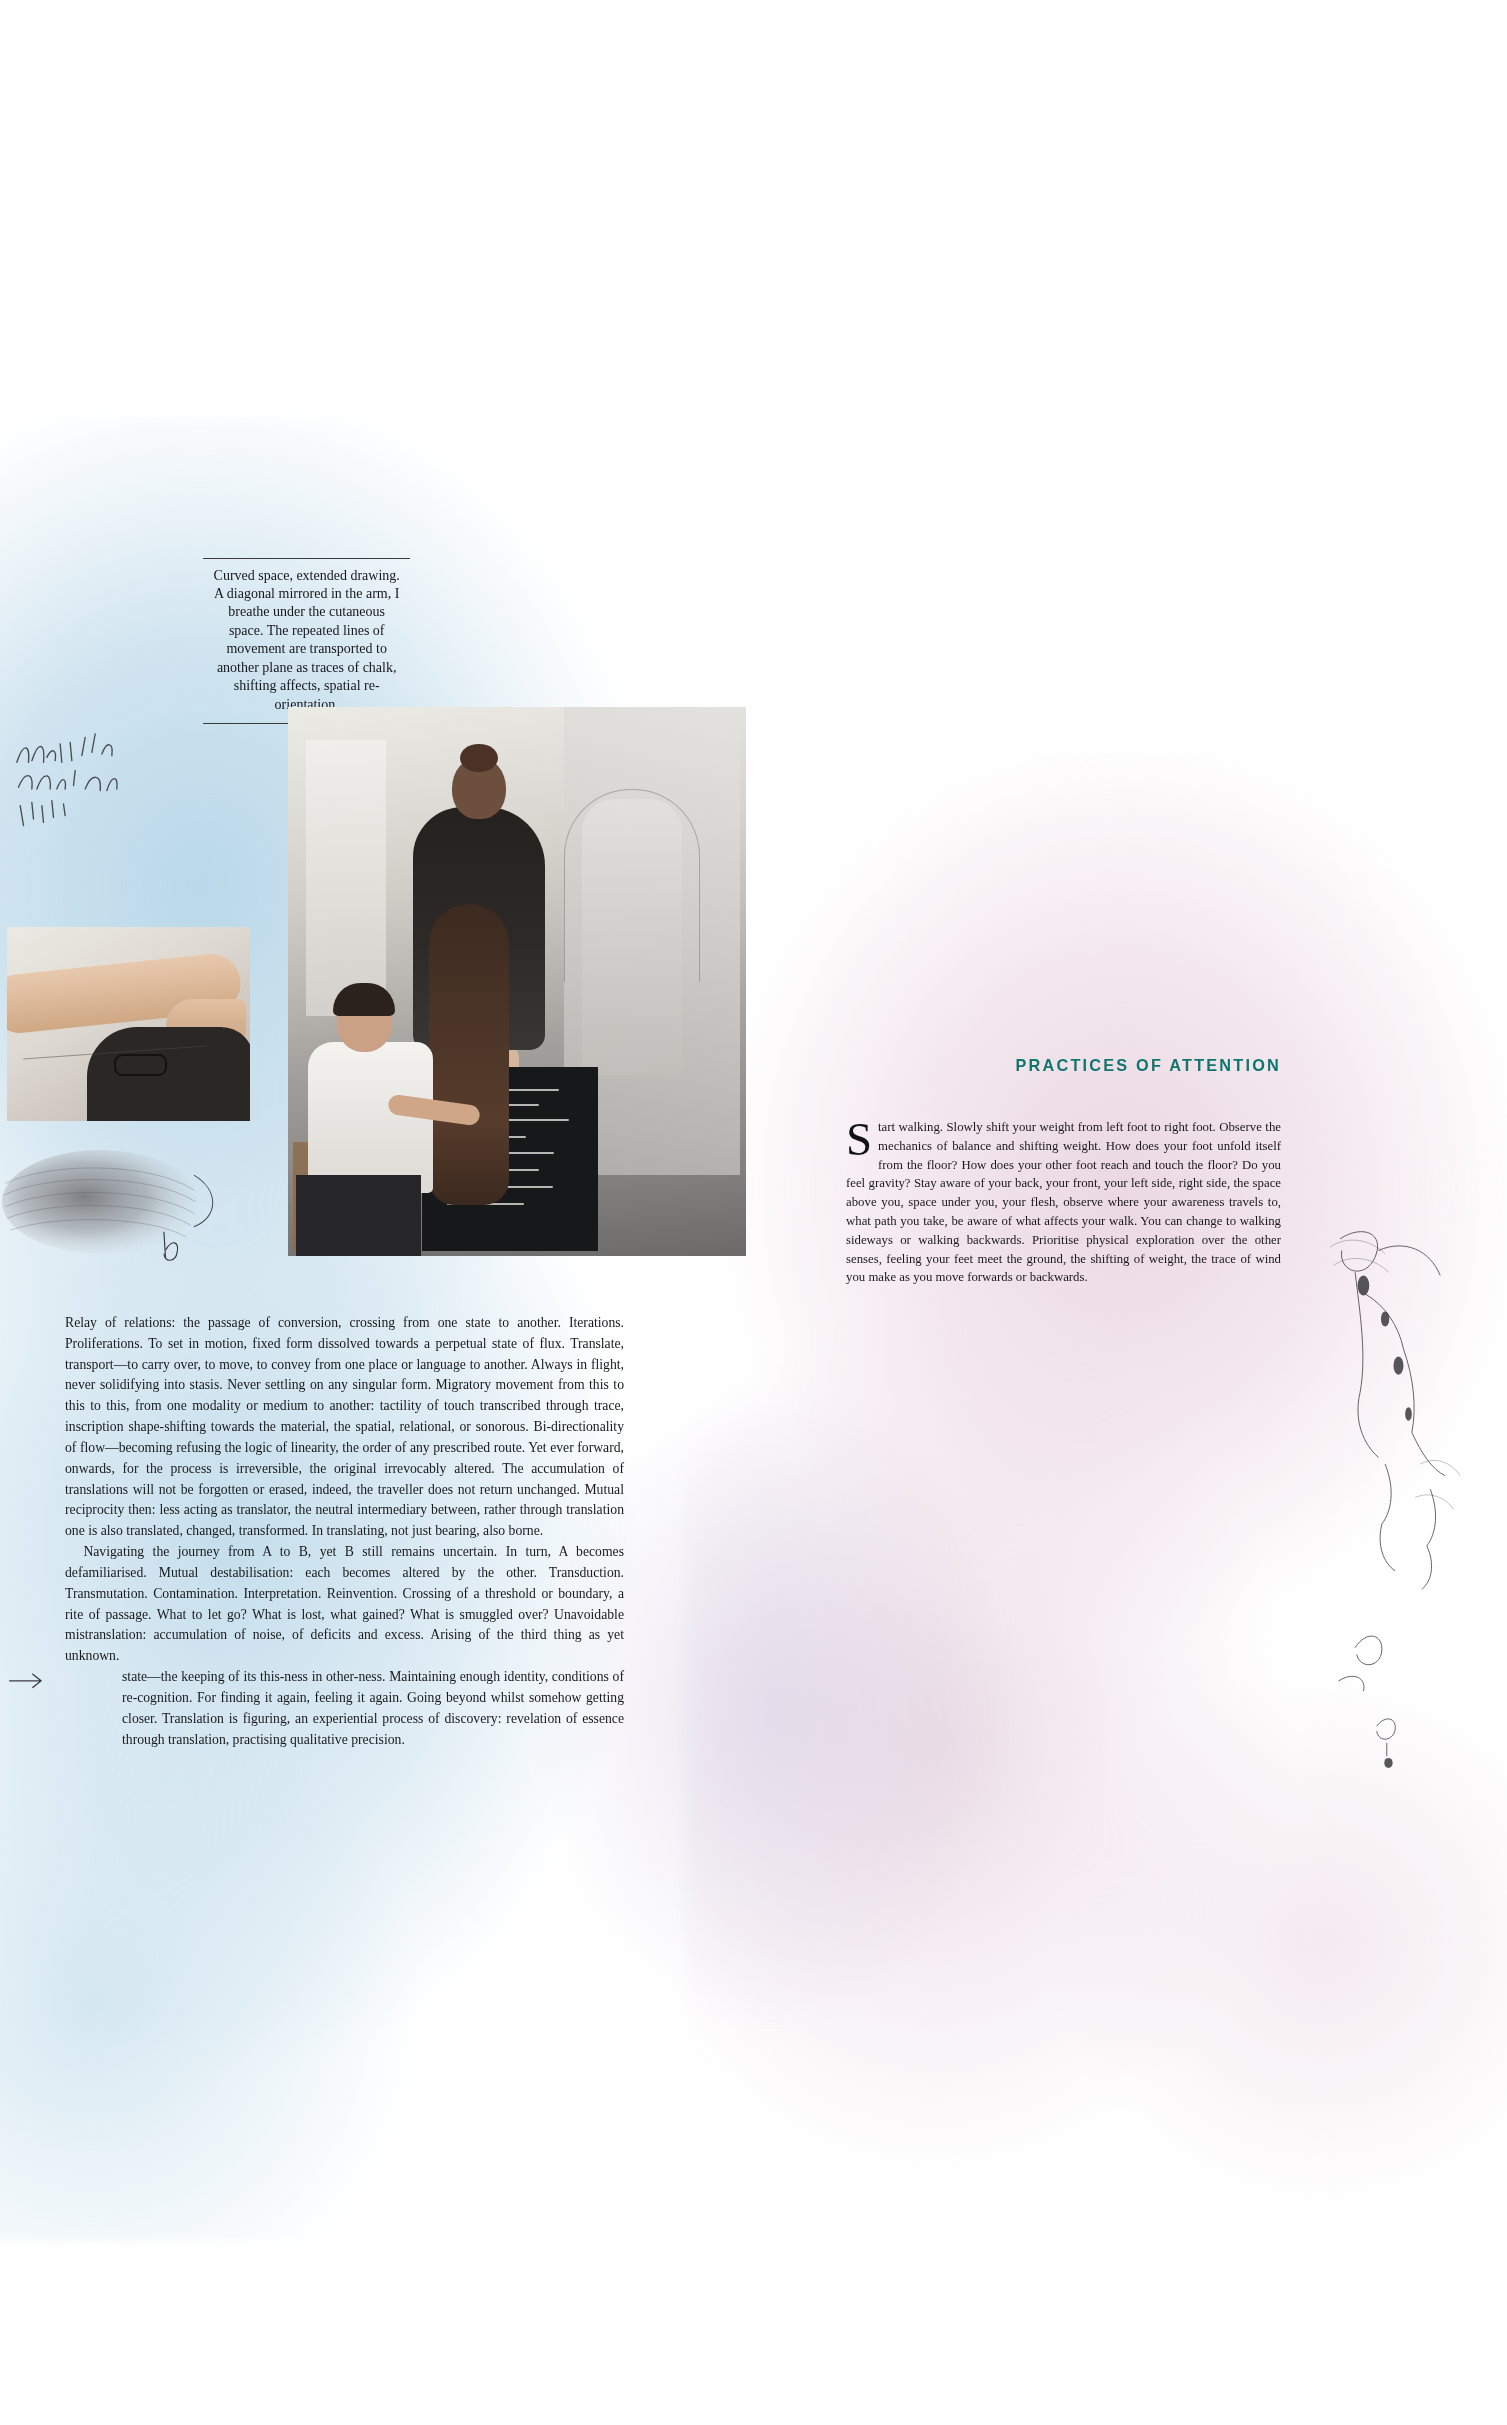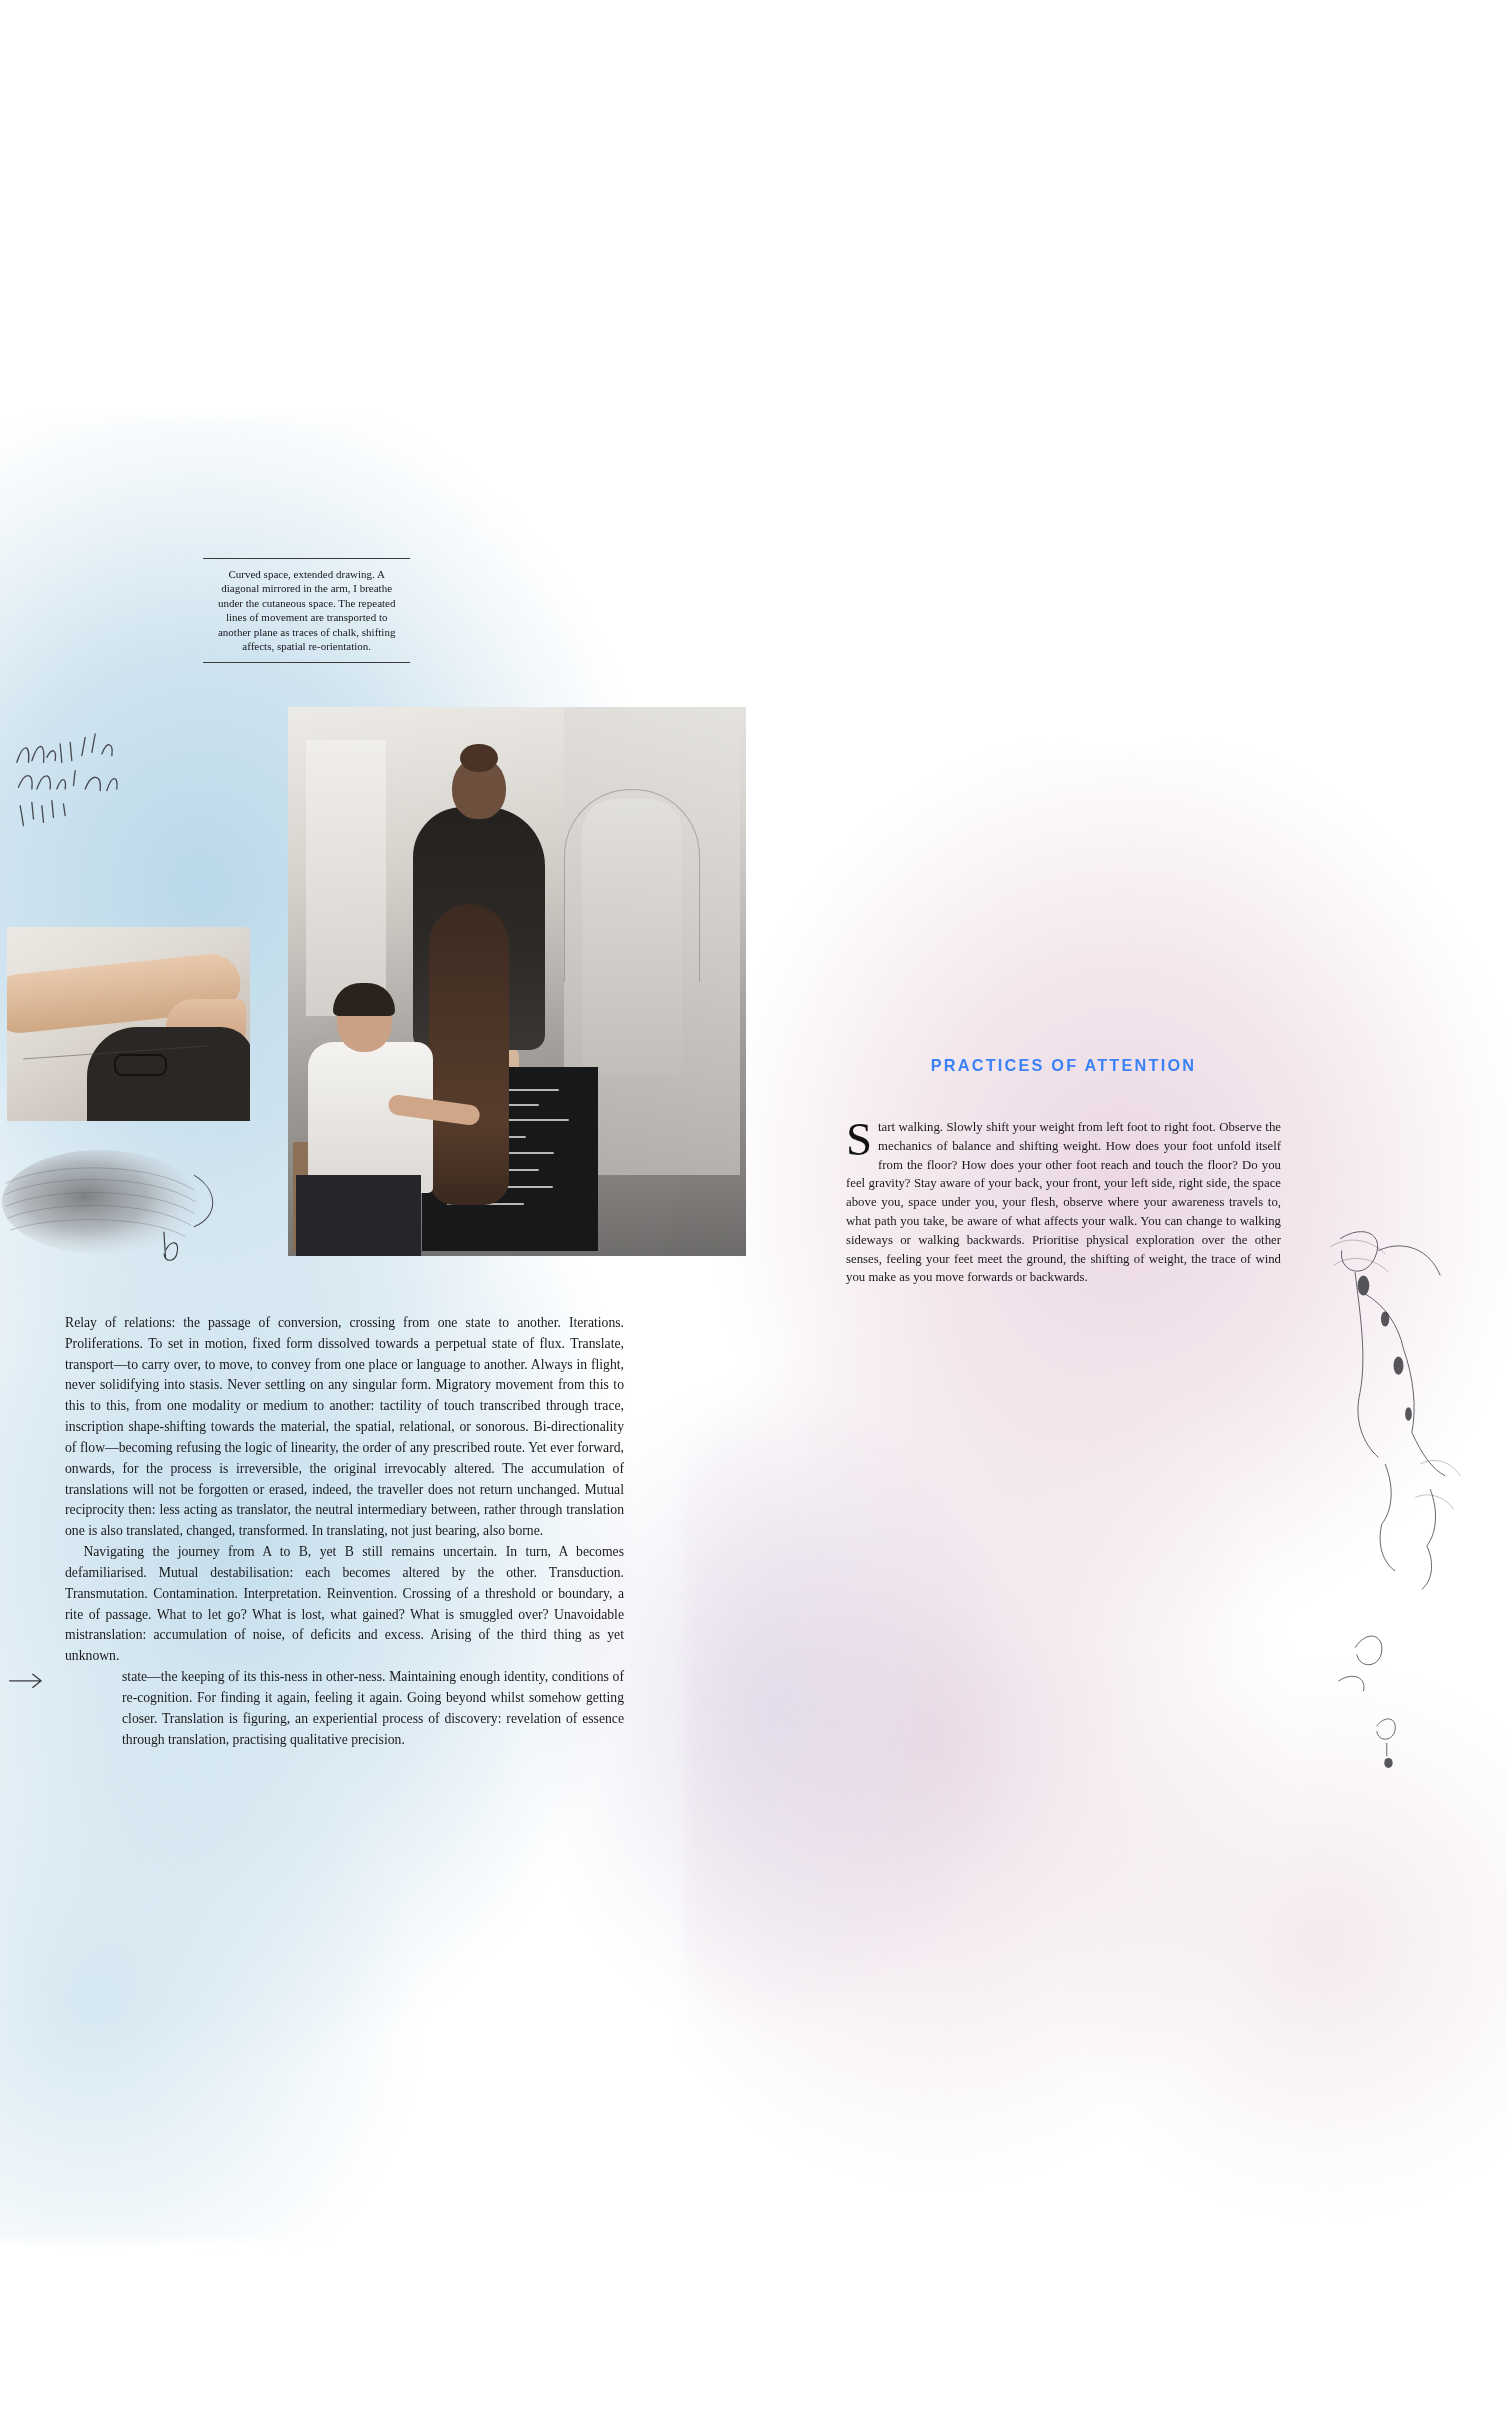--- a/index.html
+++ b/index.html
@@ -58,21 +58,21 @@
   
   .caption {
     position: absolute;
     left: 203px;
     top: 558px;
     width: 194px;
     border-top: 0.8px solid #3a3a3a;
     border-bottom: 0.8px solid #3a3a3a;
     padding: 7.5px 6.7px 8.4px 6.7px;
     font-family: "Liberation Serif", serif;
-    font-size: 11px;
+    font-size: 14px;
     line-height: 1.32;
     text-align: center;
     color: #17171a;
   }
 
   
   .photo {
     position: absolute;
     overflow: hidden;
   }
@@ -296,22 +296,22 @@
     position: absolute;
     left: 846px;
     top: 1056px;
     width: 435px;
   }
   .kicker {
     font-family: "Liberation Sans", sans-serif;
     font-size: 16.3px;
     letter-spacing: 2.2px;
     font-weight: 600;
-    text-align: center;
-    color: #3b82f6;
+    text-align: right;
+    color: #0f766e;
     margin: 0;
   }
   .headline {
     font-family: "Liberation Sans", sans-serif;
     font-size: 33px;
     letter-spacing: 2.5px;
     font-weight: 700;
     text-align: center;
     color: #121214;
     margin: 13.4px 0 0 0;

